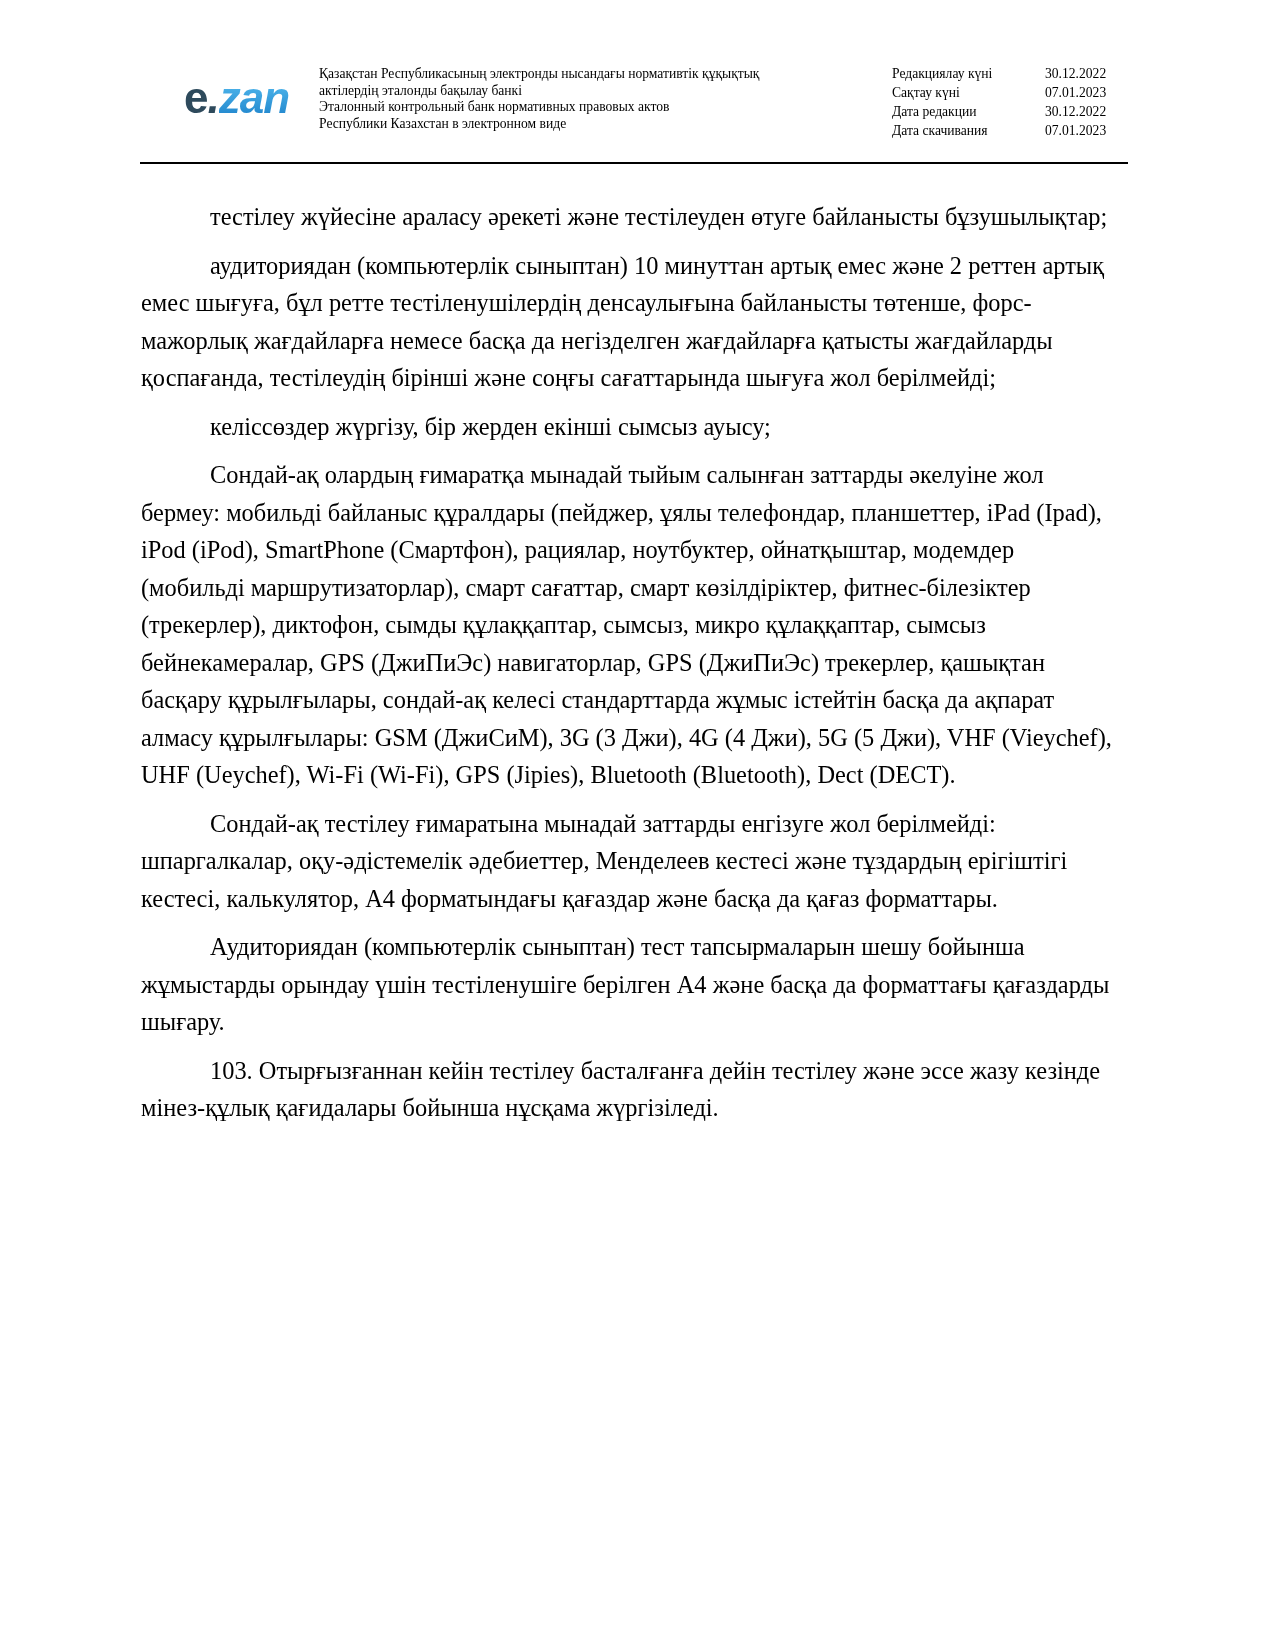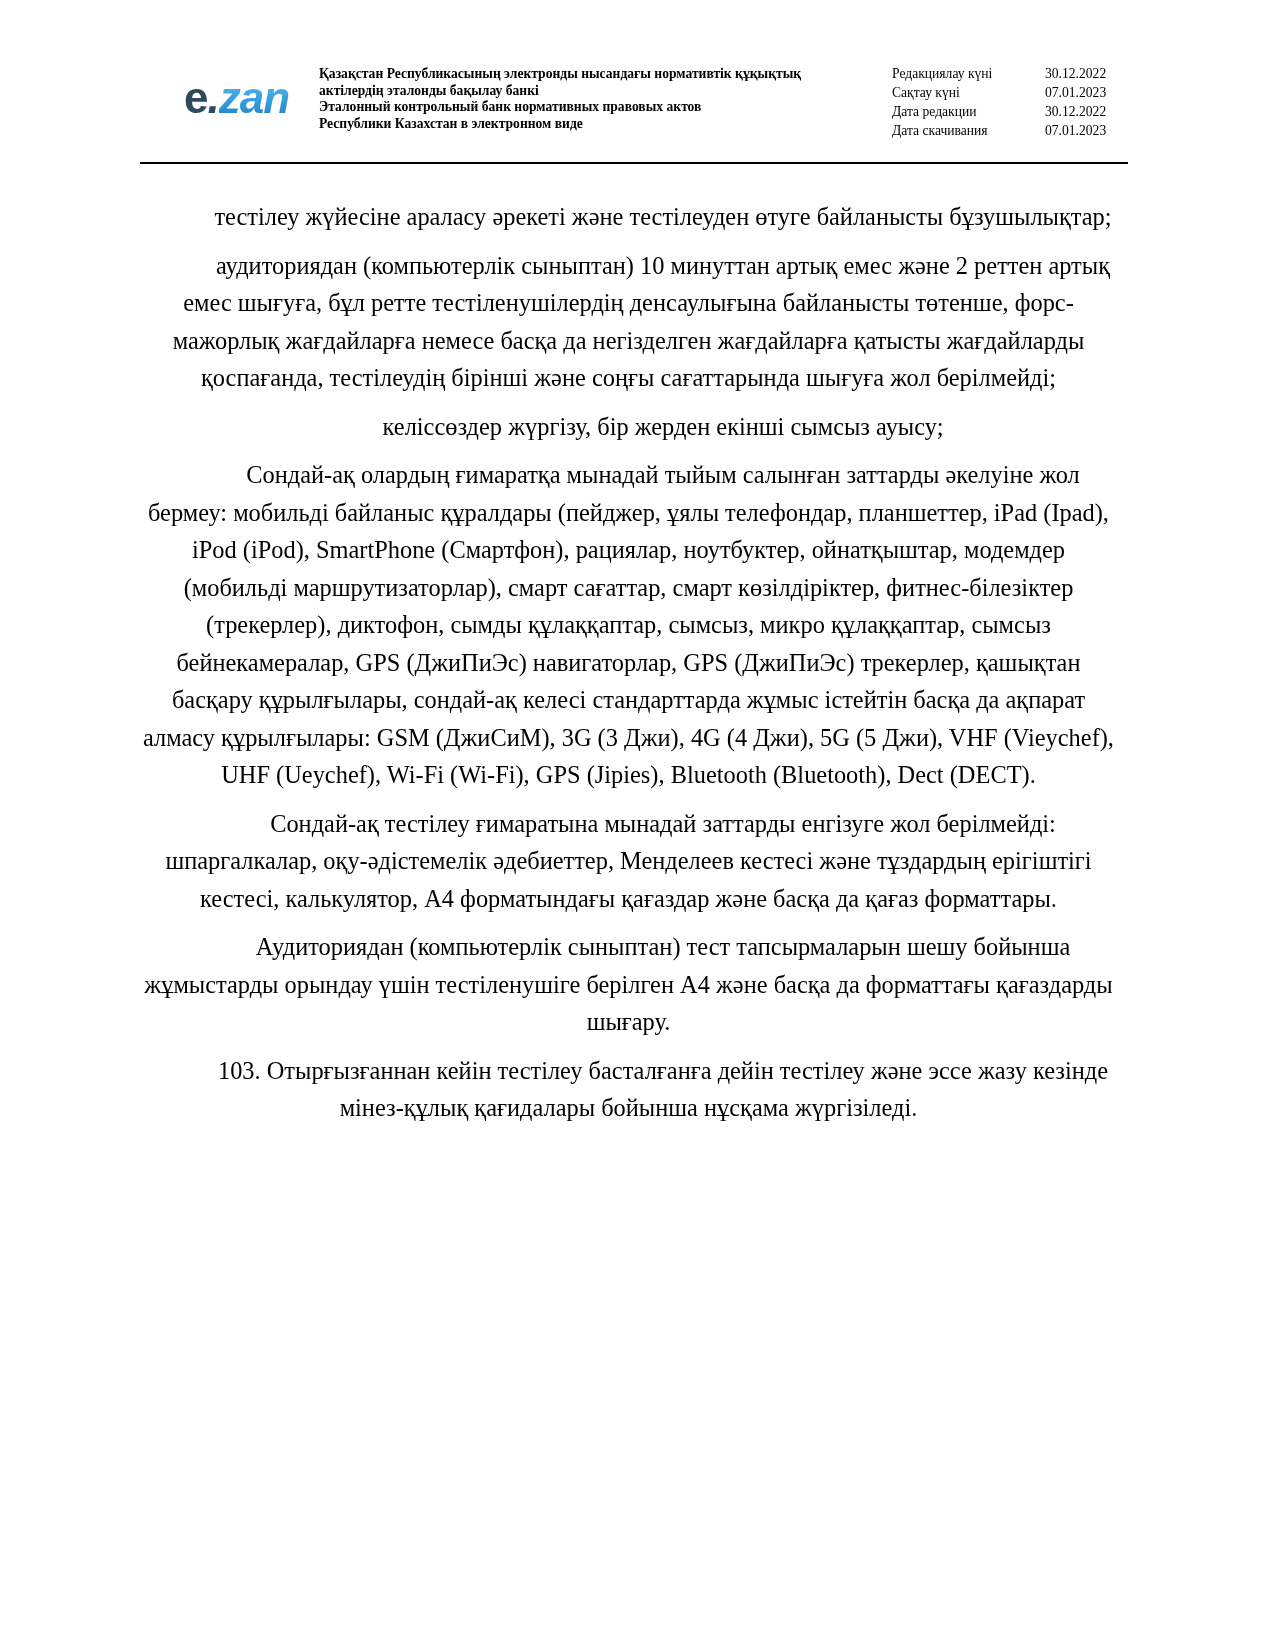--- a/index.html
+++ b/index.html
@@ -5,29 +5,29 @@
     html, body { margin: 0; padding: 0; background: #ffffff; }
     body { width: 1275px; height: 1650px; position: relative; overflow: hidden;
            font-family: "Liberation Serif", serif; color: #000; }
     .header { position: absolute; left: 140px; top: 60px; width: 988px; height: 104px; }
     .logo { position: absolute; left: 2px; top: 18px; font-family: "Liberation Sans", sans-serif;
             font-weight: bold; font-style: italic; font-size: 44px; letter-spacing: -1px; line-height: 40px; margin-left: 42px; }
     .logo .e { color: #2e4a5c; font-style: normal; }
     .logo .dot { color: #2e4a5c; }
     .logo .zan { color: #2f9fe0; background: linear-gradient(#5cc4f5, #1a7fc8);
                  -webkit-background-clip: text; background-clip: text; -webkit-text-fill-color: transparent; }
-    .org { position: absolute; left: 179px; top: 6px; font-size: 13.6px; line-height: 16.5px; font-weight: bold; }
+    .org { position: absolute; left: 179px; top: 6px; font-size: 13.6px; line-height: 16.5px; }
     .org div { white-space: nowrap; }
     .meta { position: absolute; left: 752px; top: 4px; font-size: 13.6px; line-height: 19px; }
     .meta-row { display: flex; white-space: nowrap; justify-content: flex-end; }
     .meta-label { width: 153px; }
     .meta-value { }
     .rule { position: absolute; left: 140px; top: 162px; width: 988px; height: 2px; background: #000; }
     .body { position: absolute; left: 141px; top: 198px; width: 975px;
-            font-size: 24.4px; line-height: 37.5px; text-align: center; }
+            font-size: 24.4px; line-height: 37.5px; }
     .para { margin: 0 0 11px 0; text-indent: 69px; }
   </style>
 </head>
 <body>
 
 <div class="header">
   <div class="logo">
     <span class="e">e</span><span class="dot">.</span><span class="zan">zan</span>
   </div>
   <div class="org">

